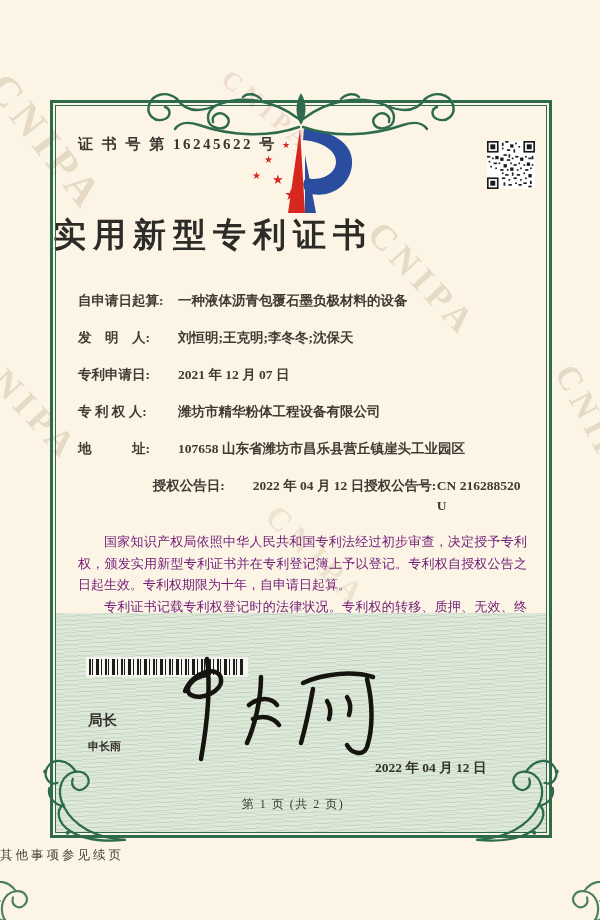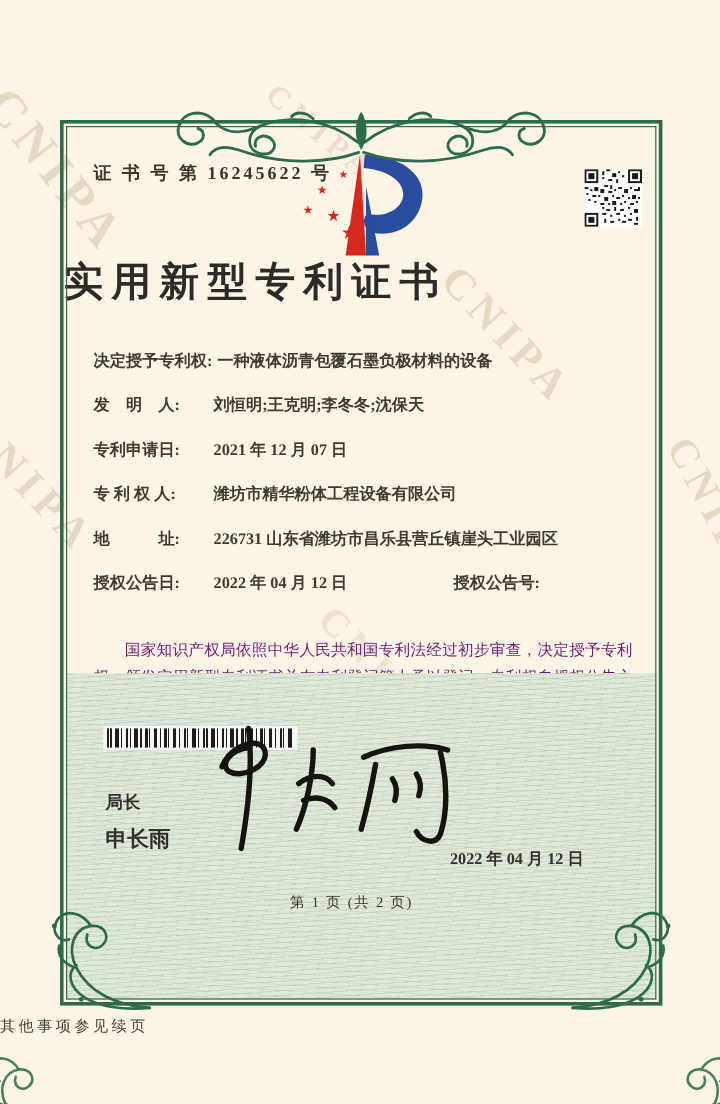--- a/index.html
+++ b/index.html
@@ -40,37 +40,37 @@
   .qr{position:absolute;left:434px;top:38px;width:48px;height:48px;z-index:2;}
   .title{position:absolute;left:0;right:0;top:110px;text-align:left;font-size:33px;
          font-weight:700;letter-spacing:7px;color:#2d2b27;z-index:2;}
   
   .fields{position:absolute;left:25px;right:20px;top:188px;z-index:2;font-size:13.5px;}
   .frow{display:flex;line-height:20px;margin-bottom:17px;font-weight:600;color:#3f3b32;}
   .flabel{white-space:pre;min-width:96px;}
   .fvalue{margin-left:4px;}
   .grant{display:flex;}
   .gpair{display:flex;}
-  .gpair1{width:300px;}
+  .gpair1{width:300px;justify-content:flex-end;}
   
   .paras{position:absolute;left:25px;right:22px;top:428px;z-index:2;font-size:13px;
          line-height:21.5px;text-align:justify;color:#701a75;}
   .paras p{text-indent:2em;}
   
-  .band{position:absolute;left:2px;right:2px;bottom:2px;height:272px;z-index:2;
+  .band{position:absolute;left:2px;right:2px;bottom:2px;height:220px;z-index:2;
         background:
           repeating-linear-gradient(176deg,rgba(124,164,130,.20) 0 1px,transparent 1px 4px),
           repeating-linear-gradient(184deg,rgba(124,164,130,.14) 0 1px,transparent 1px 5px),
           var(--band_green,#dfe9da);}
   .barcode-wrap{position:absolute;left:31px;top:44px;background:#f6f6f0;padding:2px 3px;}
   .barcode{width:156px;height:16px;
     background:repeating-linear-gradient(90deg,#1c1c1c 0 2px,#f6f6f0 2px 3px,#1c1c1c 3px 4px,
       #f6f6f0 4px 7px,#1c1c1c 7px 10px,#f6f6f0 10px 12px,#1c1c1c 12px 13px,#f6f6f0 13px 16px);}
   .sig-title{position:absolute;left:33px;top:98px;font-size:14.5px;font-weight:600;color:#33312c;}
-  .sig-name{position:absolute;left:33px;top:126px;font-size:18px;font-weight:600;color:#33312c;}
+  .sig-name{position:absolute;left:33px;top:126px;font-size:11px;font-weight:600;color:#33312c;}
   .sig-script{position:absolute;left:102px;top:34px;width:240px;height:118px;}
   .band-date{position:absolute;left:320px;top:146px;font-size:13.5px;font-weight:600;color:#34322c;}
   .page-info{position:absolute;left:0;right:16px;top:183px;text-align:center;font-size:12px;
              letter-spacing:1.5px;color:#3a3830;}
   
   .footer-note{position:absolute;left:0;right:0;top:847px;text-align:left;font-size:12.5px;
                letter-spacing:3px;color:#45413a;z-index:1;}
 </style>
 </head>
 <body>
@@ -225,46 +225,47 @@
         <rect x="22" y="25" width="2" height="1"></rect>
         <rect x="26" y="24" width="1" height="2"></rect>
       <rect x="25" y="27" width="2" height="1"></rect>
     </g>
   </svg>
 
   <div class="title">实用新型专利证书</div>
 
   <div class="fields">
     <div class="frow">
-      <span class="flabel">决定授予专利权:</span>
+      <span class="flabel">自申请日起算:</span>
       <span class="fvalue">一种液体沥青包覆石墨负极材料的设备</span>
     </div>
     <div class="frow">
       <span class="flabel">发　明　人:</span>
       <span class="fvalue">刘恒明;王克明;李冬冬;沈保天</span>
     </div>
     <div class="frow">
       <span class="flabel">专利申请日:</span>
       <span class="fvalue">2021 年 12 月 07 日</span>
     </div>
     <div class="frow">
       <span class="flabel">专 利 权 人:</span>
       <span class="fvalue">潍坊市精华粉体工程设备有限公司</span>
     </div>
     <div class="frow">
       <span class="flabel">地　　　址:</span>
-      <span class="fvalue">226731 山东省潍坊市昌乐县营丘镇崖头工业园区</span>
+      <span class="fvalue">107658 山东省潍坊市昌乐县营丘镇崖头工业园区</span>
     </div>
     <div class="frow grant">
       <span class="gpair gpair1">
         <span class="flabel">授权公告日:</span>
         <span class="fvalue">2022 年 04 月 12 日</span>
       </span>
       <span class="gpair">
         <span class="flabel" style="min-width:0">授权公告号:</span>
+        <span class="fvalue">CN 216288520 U</span>
       </span>
     </div>
   </div>
 
   <div class="paras">
     <p>国家知识产权局依照中华人民共和国专利法经过初步审查，决定授予专利权，颁发实用新型专利证书并在专利登记簿上予以登记。专利权自授权公告之日起生效。专利权期限为十年，自申请日起算。</p>
     <p>专利证书记载专利权登记时的法律状况。专利权的转移、质押、无效、终止、恢复和专利权人的姓名或名称、国籍、地址变更等事项记载在专利登记簿上。</p>
   </div>
 
   <div class="band">

